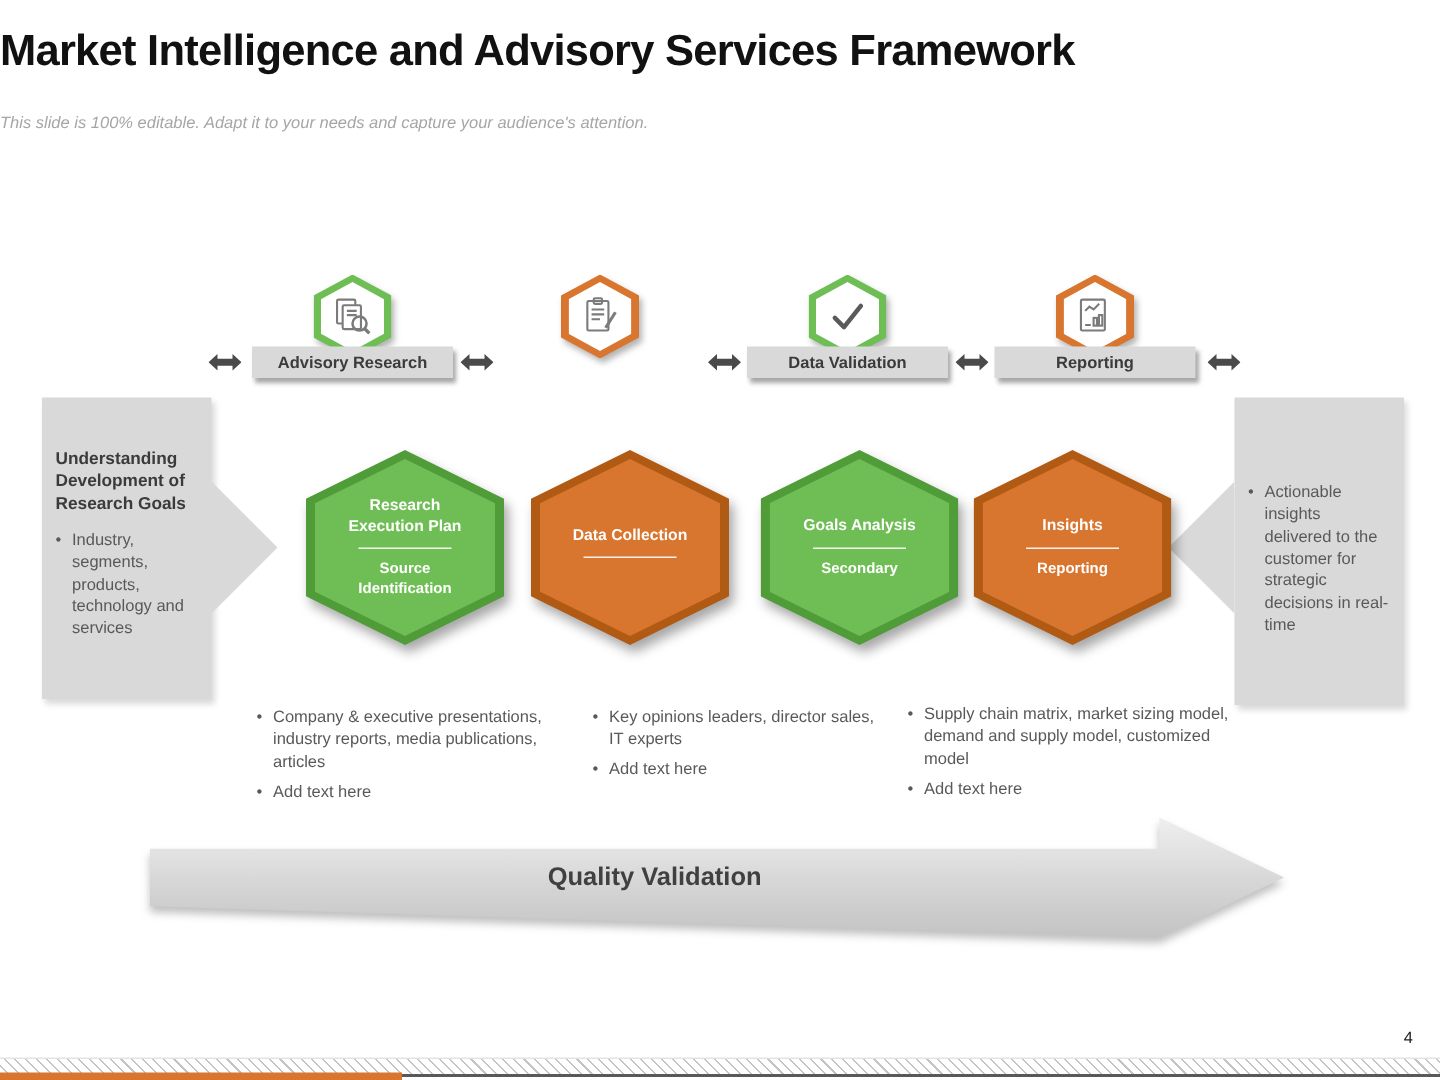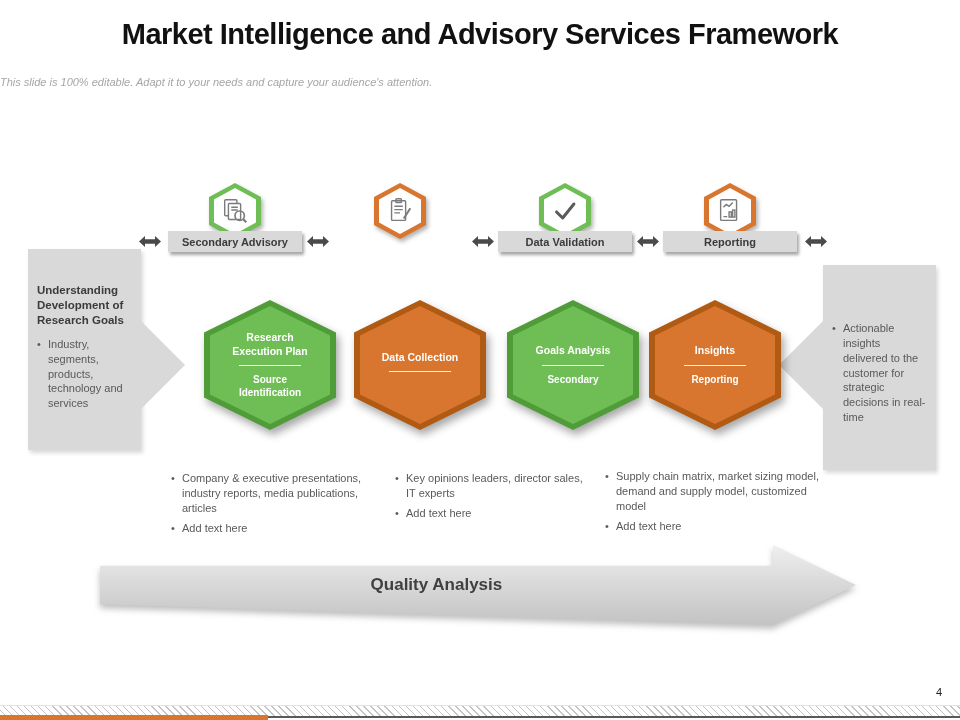--- a/index.html
+++ b/index.html
@@ -1,20 +1,20 @@
 <!DOCTYPE html>
 <html style="--green: #6FBE55; --green-dark: #4F9C39; --orange: #D8752E; --orange-dark: #B05A14; --gray-box: #D9D9D9; --arrow-gray: #D9D9D9; --text-dark: #3B3B3B; --text-body: #595959;"><head>
 <meta charset="utf-8">
 <style>
   * { margin:0; padding:0; box-sizing:border-box; }
   html,body { background:#ffffff; }
   body { font-family:"Liberation Sans", sans-serif; }
   .slide { position:relative; width:960px; height:720px; background:#fff; overflow:hidden; margin:0 auto; }
 
-  .title { position:absolute; top:18px; left:0; width:100%; text-align:center;
+  .title { position:absolute; top:18px; left:0; width:100%; 
            font-size:29px; font-weight:bold; color:#111; letter-spacing:-0.5px; }
   .subtitle { position:absolute; top:76px; left:0; width:100%; text-align:left;
               font-size:11px; font-style:italic; color:#a6a6a6; }
 
   .hex { clip-path:polygon(50% 0,100% 25%,100% 75%,50% 100%,0 75%,0 25%); }
 
   
   .hex-small { position:absolute; width:52px; height:56px;
                filter:drop-shadow(2px 3px 2px rgba(0,0,0,0.3)); }
   .hex-small .outer { position:absolute; inset:0; }
@@ -28,21 +28,21 @@
   .step-label { position:absolute; width:134px; height:21px;
                 background:var(--gray-box,#D9D9D9);
                 box-shadow:2px 3px 3px rgba(0,0,0,0.35);
                 font-size:11px; font-weight:bold; color:var(--text-dark,#3B3B3B);
                 display:flex; align-items:center; justify-content:center; }
   .dbl-arrow { position:absolute; }
 
   
   .panel { position:absolute; width:113px; background:var(--gray-box,#D9D9D9);
            padding:10px 9px; box-shadow:2px 3px 4px rgba(0,0,0,0.15); }
-  .left-panel { left:28px; top:249px; height:201px; padding-top:34px; }
+  .left-panel { left:28px; top:265px; height:201px; padding-top:34px; }
   .right-panel { left:823px; top:265px; height:205px; padding-top:56px; }
   .panel-heading { font-size:11.5px; font-weight:bold; color:var(--text-dark,#3B3B3B);
                    line-height:1.3; margin-bottom:9px; }
   .bullet-item { position:relative; padding-left:11px; font-size:11px;
                  color:var(--text-body,#595959); line-height:1.35; margin-bottom:5px; }
   .bullet-item::before { content:"\2022"; position:absolute; left:0; top:0; }
 
   .tri { position:absolute; width:44px; height:88px; top:321px;
          background:var(--arrow-gray,#D9D9D9);
          filter:drop-shadow(2px 3px 3px rgba(0,0,0,0.2)); }
@@ -132,21 +132,21 @@
       <svg width="30" height="30" viewBox="0 0 32 32" fill="none" stroke="#7b7b7b" stroke-width="1.5">
         <rect x="6" y="4" width="17" height="22" rx="1"></rect>
         <polyline points="9,12 12,9 15,11 19,7"></polyline>
         <line x1="9" y1="22" x2="13" y2="22"></line>
         <rect x="15" y="17" width="2.4" height="5.5"></rect>
         <rect x="18.8" y="15" width="2.4" height="7.5"></rect>
       </svg>
     </div>
   </div>
 
-  <div class="step-label" style="left:168px;top:231px">Secondary Advisory</div>
+  <div class="step-label" style="left:168px;top:231px">Advisory Research</div>
   <div class="step-label" style="left:498px;top:231px">Data Validation</div>
   <div class="step-label" style="left:663px;top:231px">Reporting</div>
 
   <div class="dbl-arrow" style="left:139px;top:235px">
     <svg width="22" height="13" viewBox="0 0 22 13">
         <polygon points="0,6.5 6,1 6,4.2 16,4.2 16,1 22,6.5 16,12 16,8.8 6,8.8 6,12" fill="#4a4a4a"></polygon>
       </svg>
   </div>
   <div class="dbl-arrow" style="left:307px;top:235px">
     <svg width="22" height="13" viewBox="0 0 22 13">
@@ -223,21 +223,21 @@
     <div class="bullet-item">Key opinions leaders, director sales, IT experts</div>
     <div class="bullet-item">Add text here</div>
   </div>
   <div class="notes" style="left:605px;top:469px;width:215px">
     <div class="bullet-item">Supply chain matrix, market sizing model, demand and supply model, customized model</div>
     <div class="bullet-item">Add text here</div>
   </div>
 
   <div class="qa-arrow">
     <div class="qa-shape"></div>
-    <div class="qa-label">Quality Analysis</div>
+    <div class="qa-label">Quality Validation</div>
   </div>
 
   <div class="page-number">4</div>
   <div class="footer-hatch"></div>
   <div class="footer-dark"></div>
   <div class="footer-orange"></div>
 
 </div>
 
 </body></html>

